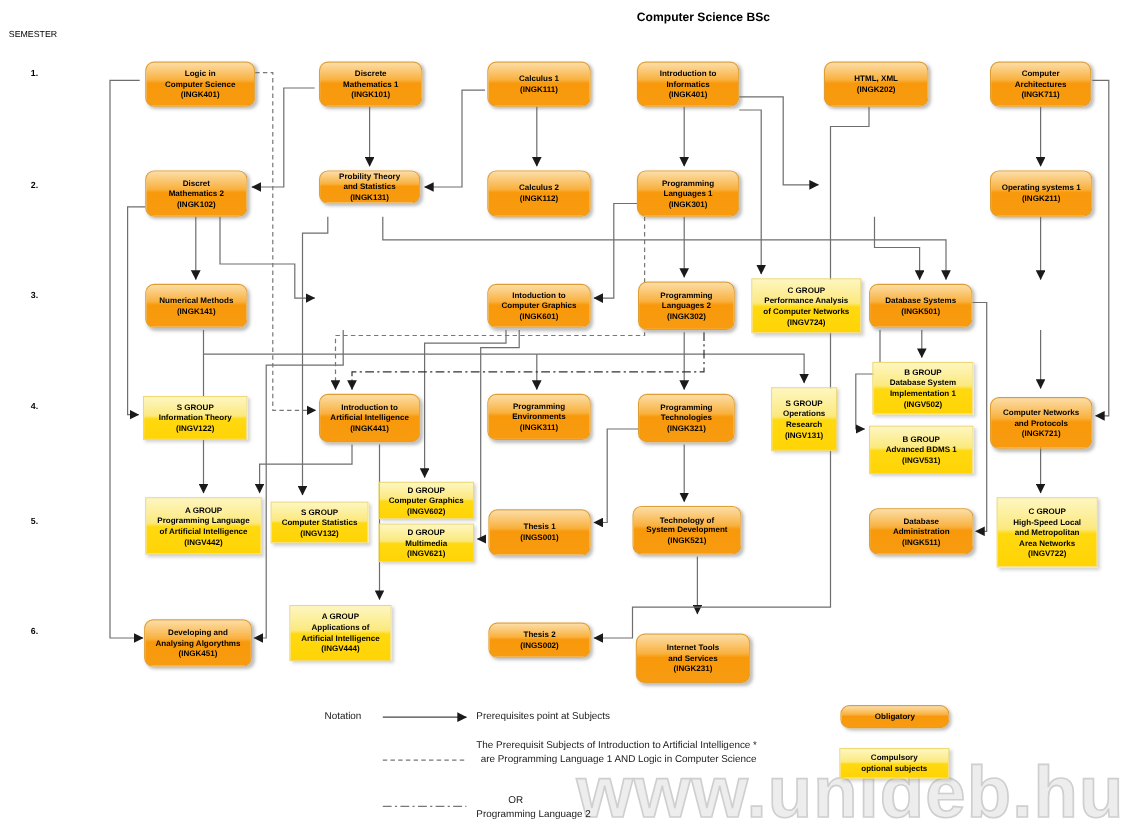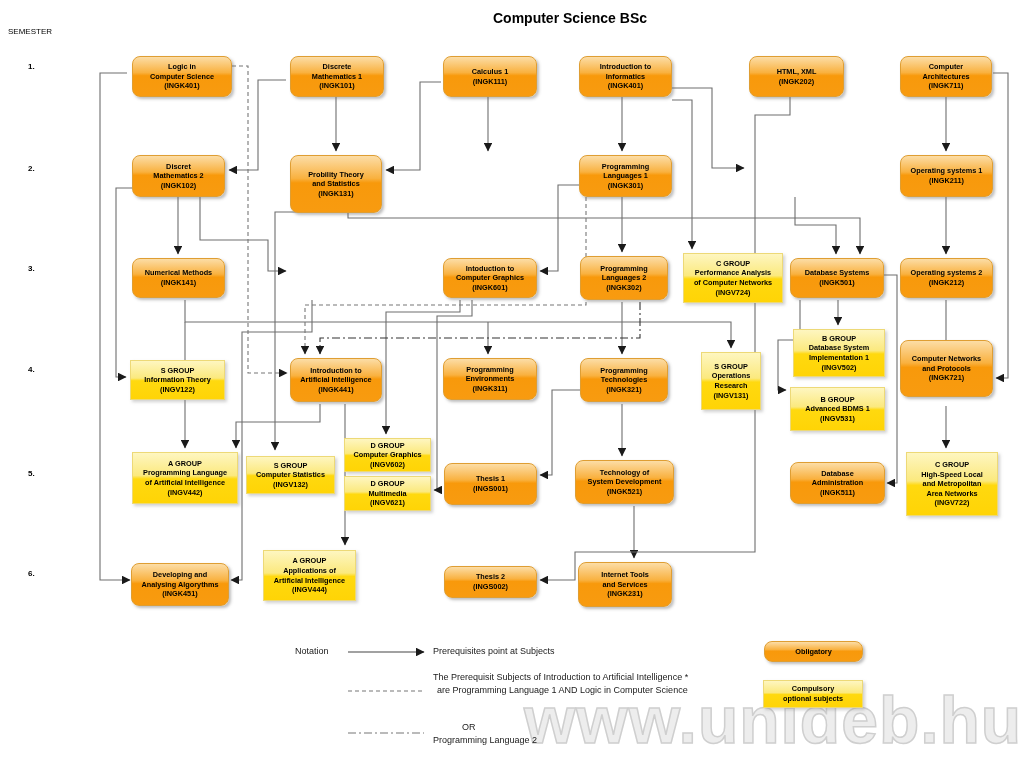--- a/index.html
+++ b/index.html
@@ -6,22 +6,22 @@
   #canvas{position:relative;width:1024px;height:757px;background:#ffffff;overflow:hidden;
           font-family:"Liberation Sans",sans-serif;}
   #arrows{position:absolute;left:0;top:0;z-index:1;}
   .node{position:absolute;z-index:2;display:flex;align-items:center;justify-content:center;
         text-align:center;font-weight:bold;font-size:7.3px;line-height:1.32;color:#000;
         white-space:pre-line;padding:2px;box-sizing:border-box;}
   .obligatory{background:linear-gradient(180deg,#fcdda6 0%,#f9b13f 40%,#f8990b 48%,#f89b10 100%);
         border:1px solid #df9e33;border-radius:8px;box-shadow:2px 2px 3px rgba(110,110,110,.45);}
   .optional{background:linear-gradient(180deg,#fef6c0 0%,#fbe97e 45%,#ffd90f 52%,#ffd406 100%);
         border:1px solid #edd977;box-shadow:2px 2px 3px rgba(140,140,140,.4);}
-  .title{position:absolute;left:440px;top:10px;width:260px;text-align:center;
-        font-size:14px;font-weight:bold;color:#000;z-index:3;}
+  .title{position:absolute;left:440px;top:10px;width:260px;text-align:right;
+        font-size:11px;font-weight:bold;color:#000;z-index:3;}
   .semester-label{position:absolute;left:8px;top:27px;font-size:8px;font-weight:normal;z-index:3;}
   .rownum{position:absolute;left:28px;font-size:8px;font-weight:bold;z-index:3;}
   .legend-text{position:absolute;font-size:9px;color:#1a1a1a;z-index:3;}
   .watermark{position:absolute;left:524px;top:682px;font-size:66px;font-weight:bold;
         letter-spacing:1px;color:rgba(236,236,236,.95);-webkit-text-stroke:1.5px #cfcfcf;
         z-index:0;white-space:nowrap;}
 </style>
 </head>
 <body>
 
@@ -111,45 +111,45 @@
 (INGK401)</div>
   <div class="node obligatory" style="left:749px;top:56px;width:95px;height:41px">HTML, XML
 (INGK202)</div>
   <div class="node obligatory" style="left:900px;top:56px;width:92px;height:41px">Computer
 Architectures
 (INGK711)</div>
 
   <div class="node obligatory" style="left:132px;top:155px;width:93px;height:42px">Discret
 Mathematics 2
 (INGK102)</div>
-  <div class="node obligatory" style="left:290px;top:155px;width:92px;height:58px">Probility Theory
+  <div class="node obligatory" style="left:290px;top:155px;width:92px;height:30px">Probility Theory
 and Statistics
 (INGK131)</div>
+  <div class="node obligatory" style="left:443px;top:155px;width:94px;height:42px">Calculus 2
+(INGK112)</div>
   <div class="node obligatory" style="left:579px;top:155px;width:93px;height:42px">Programming
 Languages 1
 (INGK301)</div>
   <div class="node obligatory" style="left:900px;top:155px;width:93px;height:42px">Operating systems 1
 (INGK211)</div>
 
   <div class="node obligatory" style="left:132px;top:258px;width:93px;height:40px">Numerical Methods
 (INGK141)</div>
   <div class="node obligatory" style="left:443px;top:258px;width:94px;height:40px">Intoduction to
 Computer Graphics
 (INGK601)</div>
   <div class="node obligatory" style="left:580px;top:256px;width:88px;height:44px">Programming
 Languages 2
 (INGK302)</div>
   <div class="node optional" style="left:683px;top:253px;width:100px;height:50px">C GROUP
 Performance Analysis
 of Computer Networks
 (INGV724)</div>
   <div class="node obligatory" style="left:790px;top:258px;width:94px;height:40px">Database Systems
 (INGK501)</div>
-  <div class="node obligatory" style="left:900px;top:258px;width:93px;height:40px">Operating systems 2
-(INGK212)</div>
 
   <div class="node optional" style="left:793px;top:329px;width:92px;height:48px">B GROUP
 Database System
 Implementation 1
 (INGV502)</div>
   <div class="node optional" style="left:790px;top:387px;width:95px;height:44px">B GROUP
 Advanced BDMS 1
 (INGV531)</div>
 
   <div class="node optional" style="left:130px;top:360px;width:95px;height:40px">S GROUP
@@ -161,21 +161,21 @@
   <div class="node obligatory" style="left:443px;top:358px;width:94px;height:42px">Programming
 Environments
 (INGK311)</div>
   <div class="node obligatory" style="left:580px;top:358px;width:88px;height:44px">Programming
 Technologies
 (INGK321)</div>
   <div class="node optional" style="left:701px;top:352px;width:60px;height:58px">S GROUP
 Operations
 Research
 (INGV131)</div>
-  <div class="node obligatory" style="left:900px;top:340px;width:93px;height:57px">Computer Networks
+  <div class="node obligatory" style="left:900px;top:361px;width:93px;height:47px">Computer Networks
 and Protocols
 (INGK721)</div>
 
   <div class="node optional" style="left:132px;top:452px;width:106px;height:52px">A GROUP
 Programming Language
 of Artificial Intelligence
 (INGV442)</div>
   <div class="node optional" style="left:246px;top:456px;width:89px;height:38px">S GROUP
 Computer Statistics
 (INGV132)</div>
@@ -201,21 +201,21 @@
 
   <div class="node obligatory" style="left:131px;top:563px;width:98px;height:43px">Developing and
 Analysing Algorythms
 (INGK451)</div>
   <div class="node optional" style="left:263px;top:550px;width:93px;height:51px">A GROUP
 Applications of
 Artificial Intelligence
 (INGV444)</div>
   <div class="node obligatory" style="left:444px;top:566px;width:93px;height:32px">Thesis 2
 (INGS002)</div>
-  <div class="node obligatory" style="left:578px;top:562px;width:94px;height:45px">Internet Tools
+  <div class="node obligatory" style="left:578px;top:576px;width:104px;height:45px">Internet Tools
 and Services
 (INGK231)</div>
 
   <div class="legend-text" style="left:295px;top:646px">Notation</div>
   <div class="legend-text" style="left:433px;top:646px">Prerequisites point at Subjects</div>
   <div class="legend-text" style="left:433px;top:672px">The Prerequisit Subjects of Introduction to Artificial Intelligence *</div>
   <div class="legend-text" style="left:437px;top:685px">are Programming Language 1 AND Logic in Computer Science</div>
   <div class="legend-text" style="left:462px;top:722px;width:80px;text-align:left">OR</div>
   <div class="legend-text" style="left:433px;top:735px">Programming Language 2</div>
   <div class="node obligatory" style="left:764px;top:641px;width:99px;height:21px">Obligatory</div>

